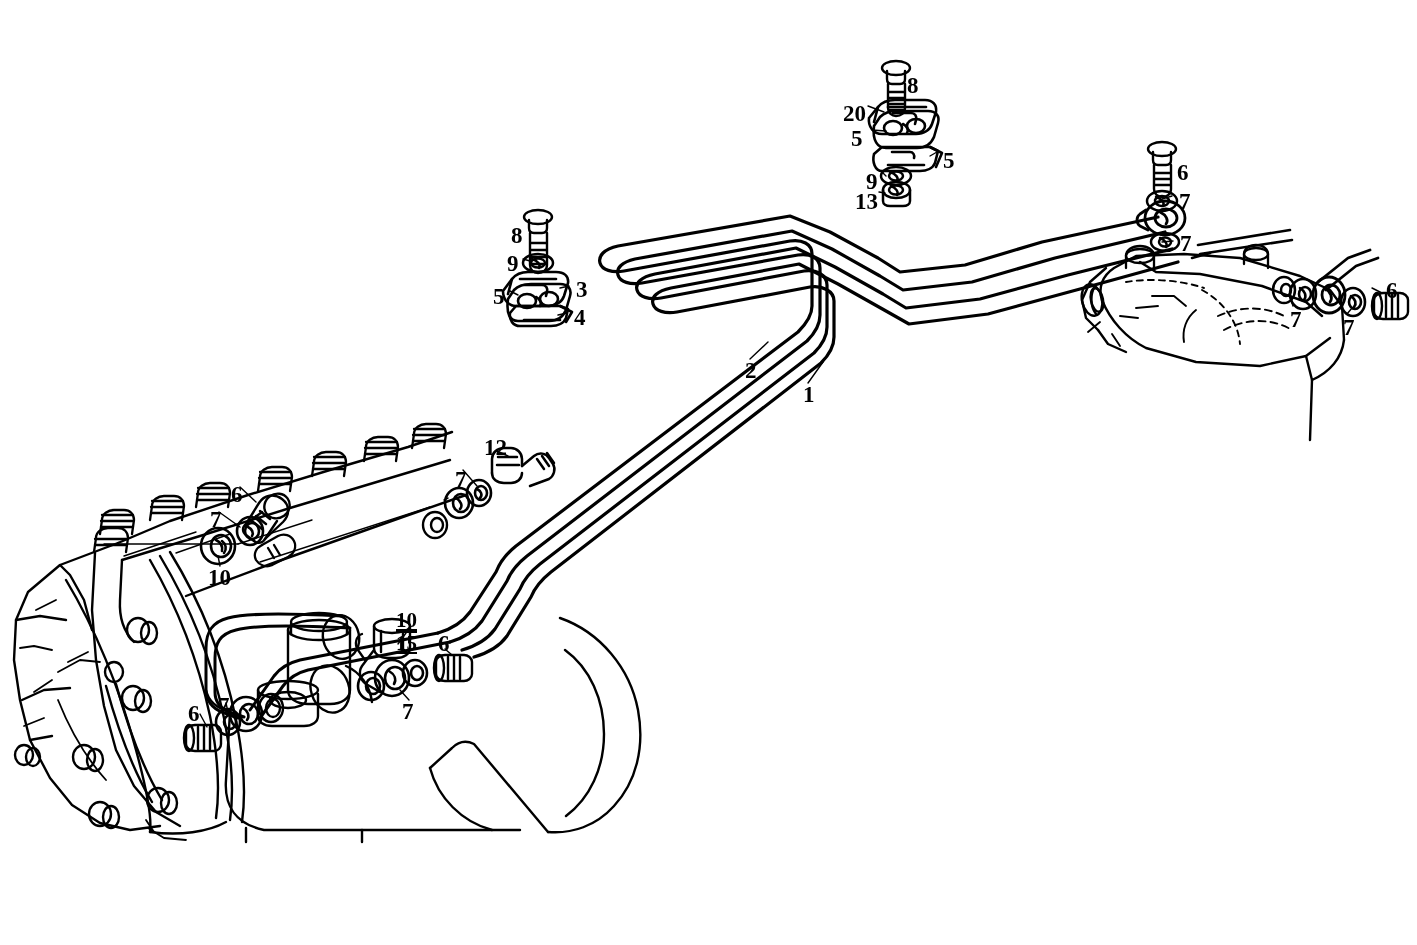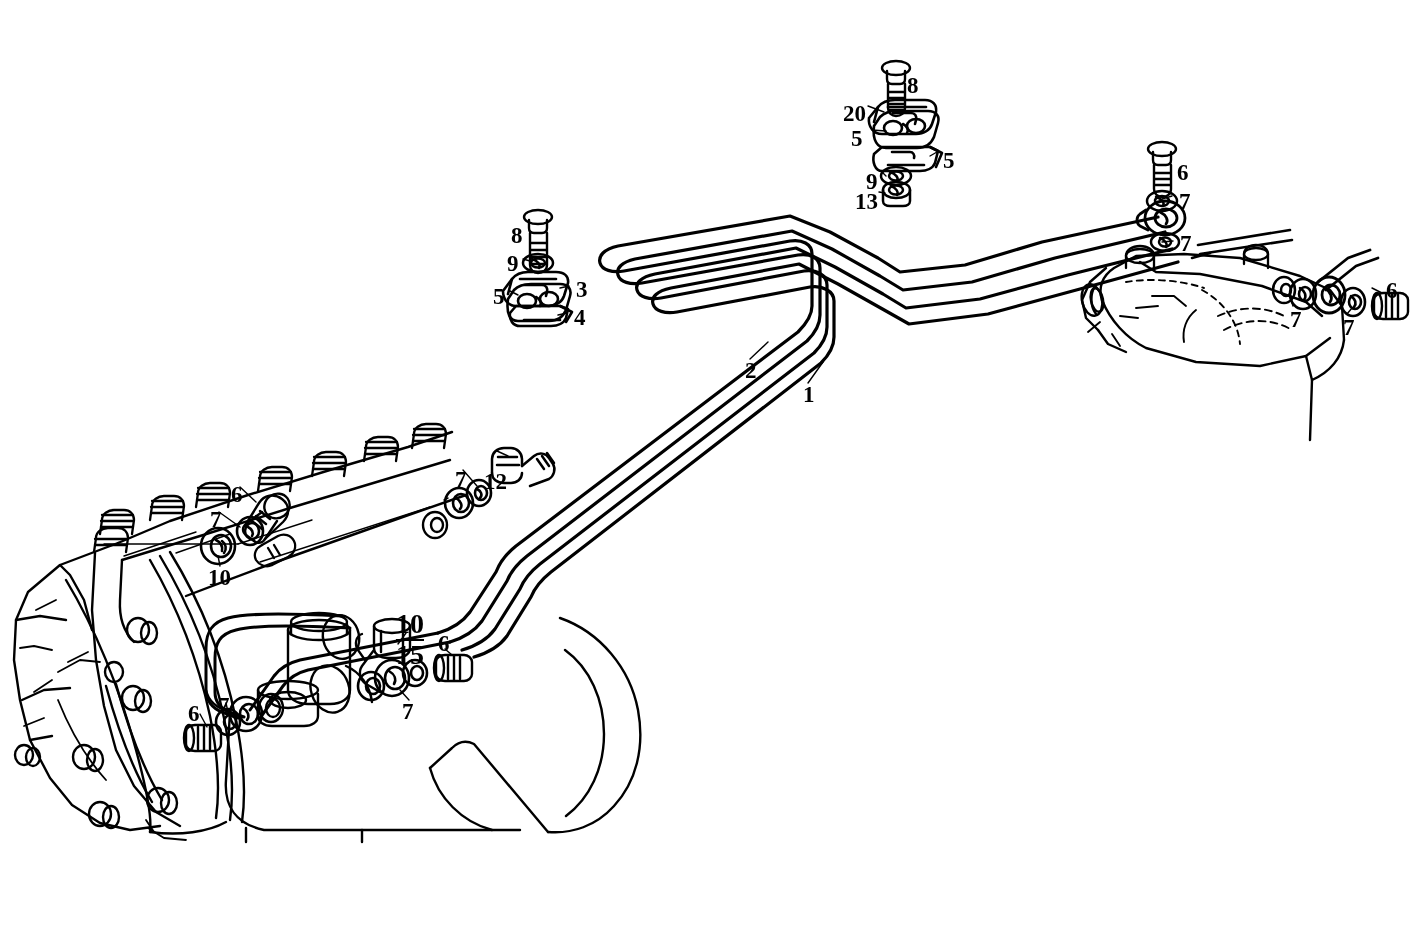--- a/index.html
+++ b/index.html
@@ -10,23 +10,24 @@
     position:absolute;
     font-family:"Liberation Serif",serif;
     font-weight:700;
     font-size:23px;
     color:#000;
     line-height:1;
     white-space:nowrap;
     letter-spacing:0px;
   }
   .callout.frac{
-    font-size:28px;
+    font-size:21px;
     text-align:center;
     line-height:1.02;
+    text-decoration:underline;
   }
   .callout.frac .bar{
     display:block;
     border-top:2px solid #000;
     width:100%;
   }
 </style>
 </head>
 <body>
 
@@ -511,21 +512,21 @@
 <div class="callout" style="left:511px;top:224px;">8</div>
 <div class="callout" style="left:507px;top:252px;">9</div>
 <div class="callout" style="left:576px;top:278px;">3</div>
 <div class="callout" style="left:493px;top:285px;">5</div>
 <div class="callout" style="left:574px;top:306px;">4</div>
 <div class="callout" style="left:1386px;top:279px;">6</div>
 <div class="callout" style="left:1290px;top:308px;">7</div>
 <div class="callout" style="left:1343px;top:316px;">7</div>
 <div class="callout" style="left:745px;top:359px;">2</div>
 <div class="callout" style="left:803px;top:383px;">1</div>
-<div class="callout" style="left:484px;top:436px;margin-top:34px;">12</div>
+<div class="callout" style="left:484px;top:436px;">12</div>
 <div class="callout" style="left:455px;top:468px;">7</div>
 <div class="callout" style="left:231px;top:483px;">6</div>
 <div class="callout" style="left:210px;top:508px;">7</div>
 <div class="callout" style="left:208px;top:566px;">10</div>
 
 <div class="callout frac" style="left:396px;top:610px;">
   <span>10</span>
   <span class="bar"></span>
   <span>15</span>
 </div>

